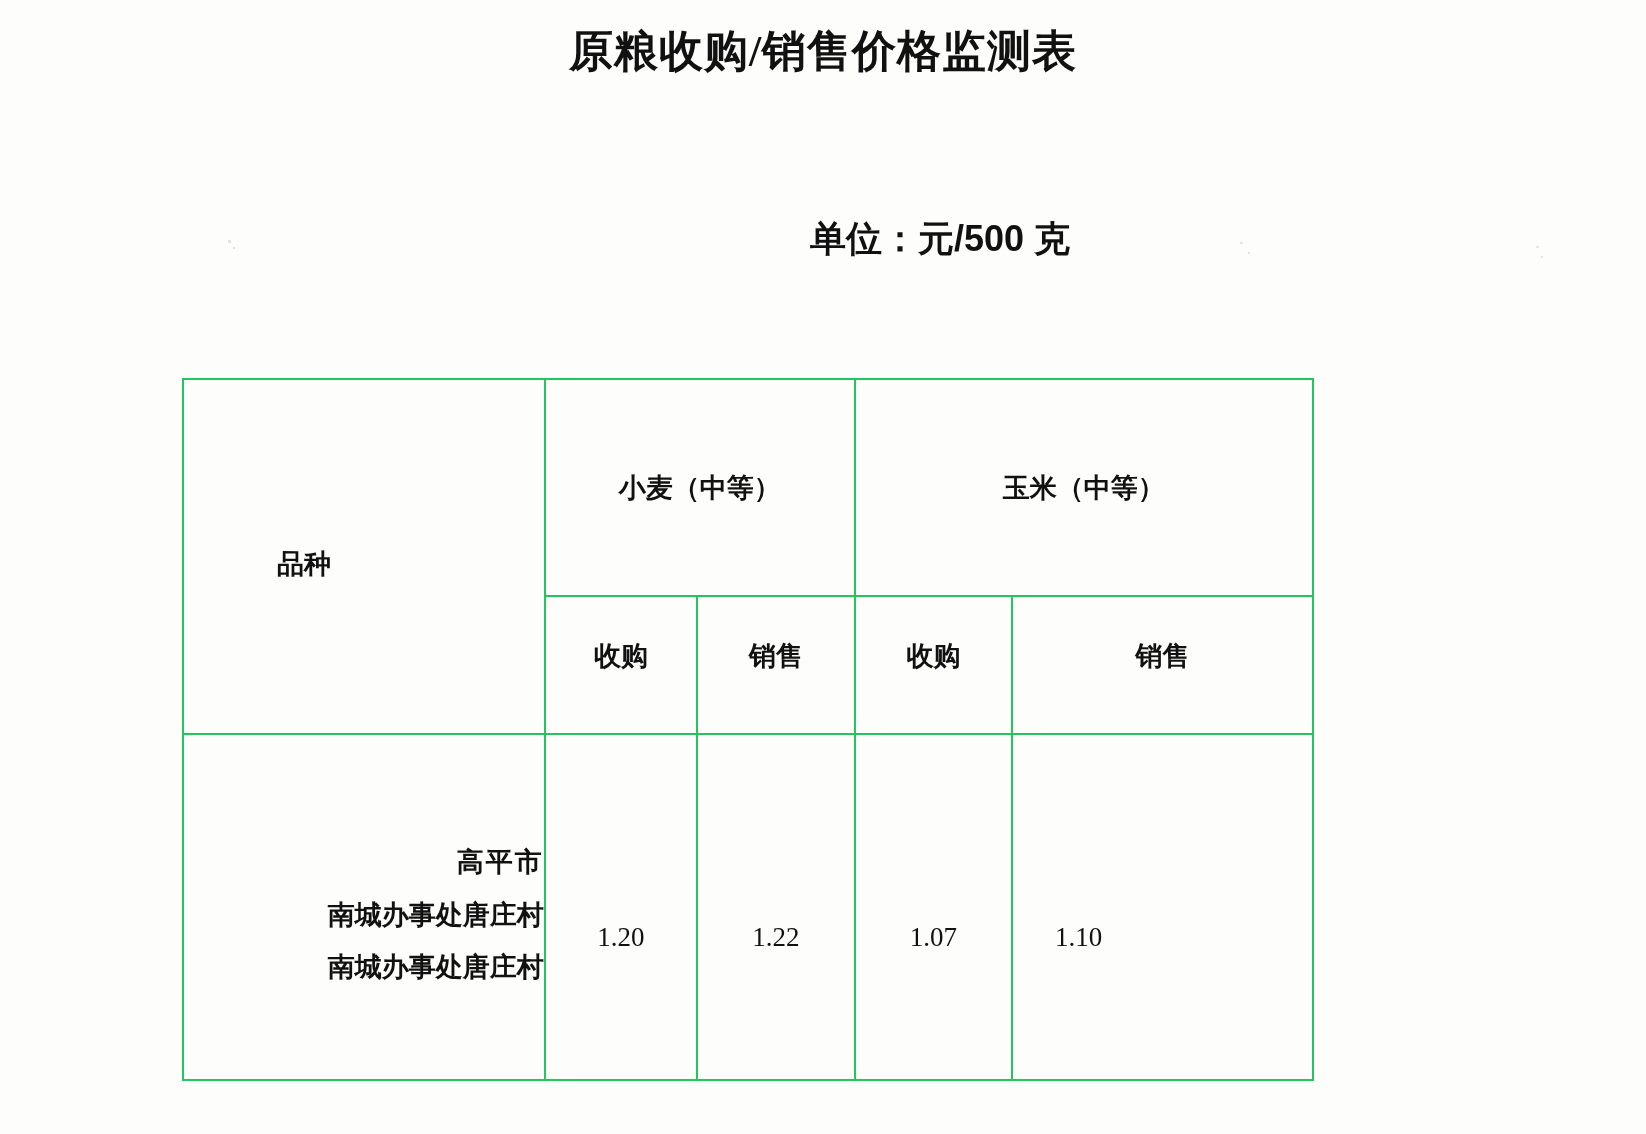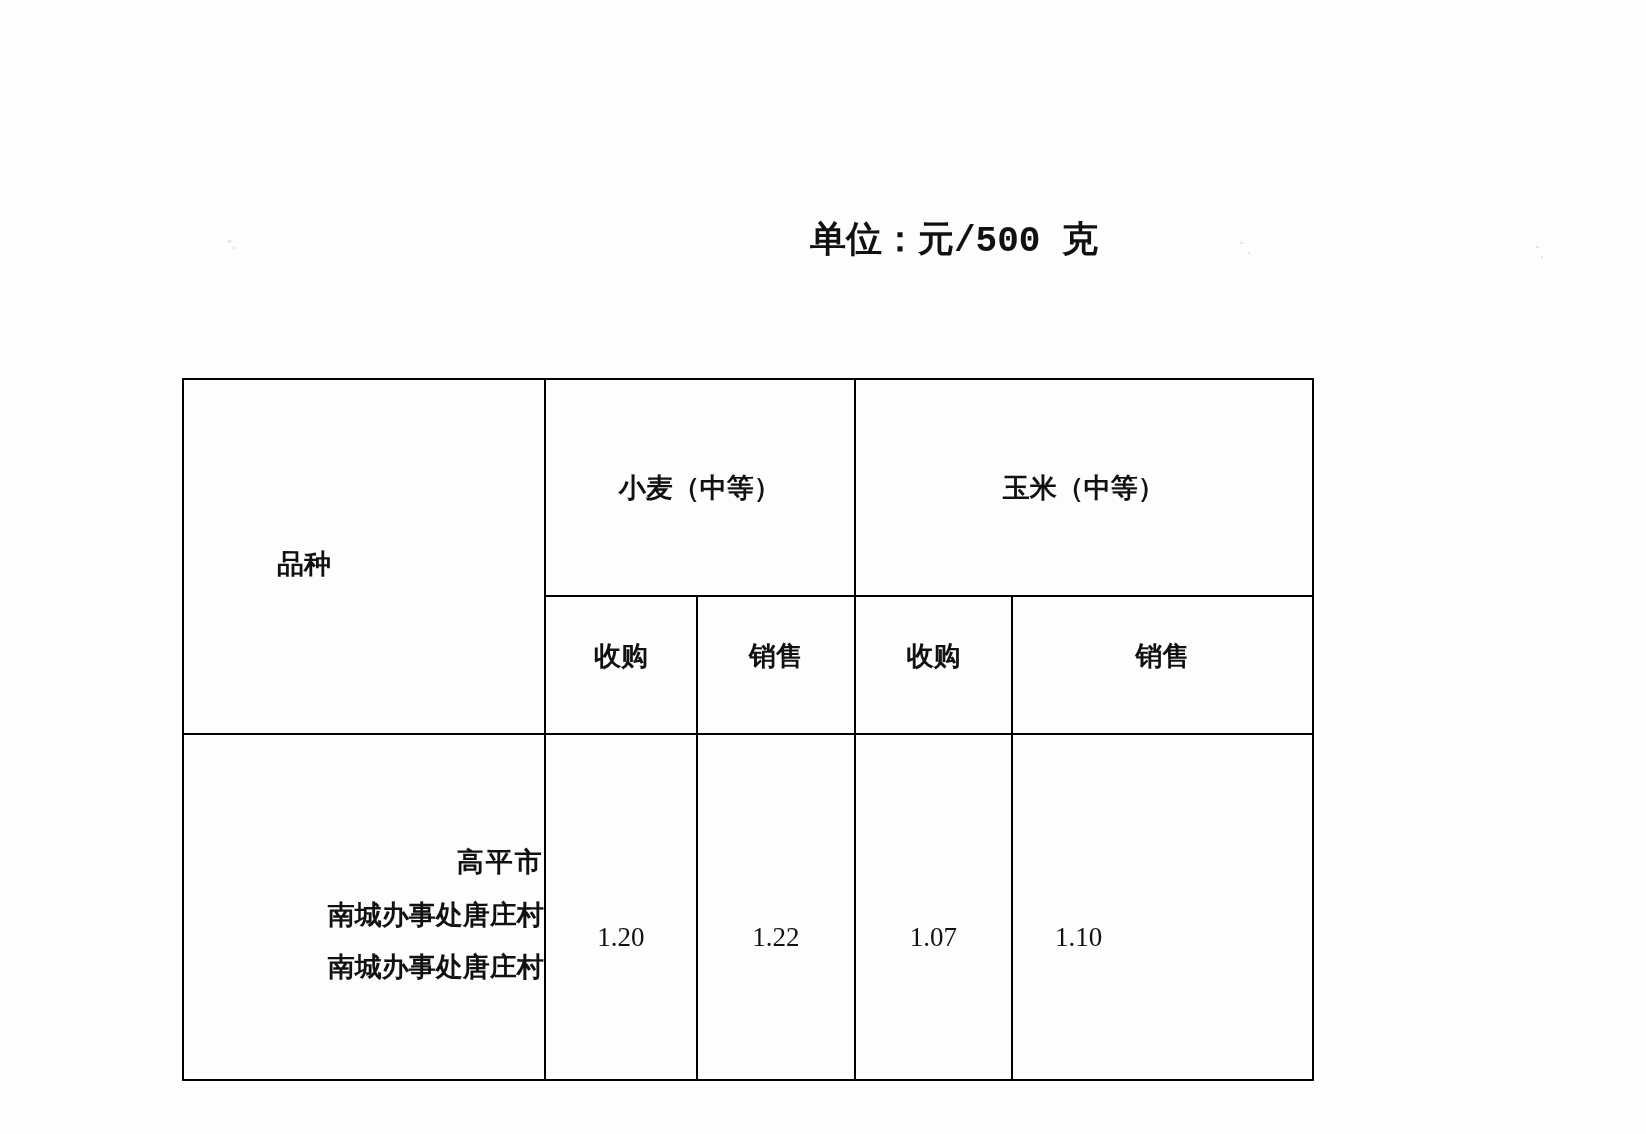--- a/index.html
+++ b/index.html
@@ -39,38 +39,38 @@
     letter-spacing: 1px;
     font-family: "Liberation Serif", "DejaVu Serif", serif;
   }
 
   .unit-line {
     position: absolute;
     left: 810px;
     top: 215px;
     font-size: 36px;
     font-weight: bold;
-    font-family: Liberation Mono, monospace;
+    font-family: Liberation Sans, sans-serif;
   }
 
   .table-wrap {
     position: absolute;
     left: 182px;
     top: 378px;
     width: 1132px;
     height: 677px;
   }
   table.grain {
     border-collapse: collapse;
     width: 1132px;
     table-layout: fixed;
     background: transparent;
   }
   table.grain td {
-    border: 2px solid #000000;
+    border: 2px solid #22c55e;
     text-align: center;
     vertical-align: middle;
     font-size: 27px;
     font-weight: bold;
     font-family: "Liberation Serif", "DejaVu Serif", serif;
     padding: 0;
   }
   .col-point   { width: 356px; }
   .col-wheat-b { width: 150px; }
   .col-wheat-s { width: 155px; }
@@ -126,20 +126,21 @@
 
 <div class="page">
 
   <div class="speck" style="left:228px;  top:240px;  width:3px;  height:3px;"></div>
   <div class="speck" style="left:233px;  top:247px;  width:2px;  height:2px;"></div>
   <div class="speck" style="left:1240px; top:242px;  width:3px;  height:2px;"></div>
   <div class="speck" style="left:1248px; top:252px;  width:2px;  height:2px;"></div>
   <div class="speck" style="left:1536px; top:246px;  width:3px;  height:2px;"></div>
   <div class="speck" style="left:1541px; top:256px;  width:2px;  height:2px;"></div>
 
+  <div class="doc-title">原粮收购/销售价格监测表</div>
 
   <div class="unit-line">单位：元/500 克</div>
 
   <div class="table-wrap">
     <table class="grain">
       <colgroup>
         <col class="col-point">
         <col class="col-wheat-b">
         <col class="col-wheat-s">
         <col class="col-corn-b">

